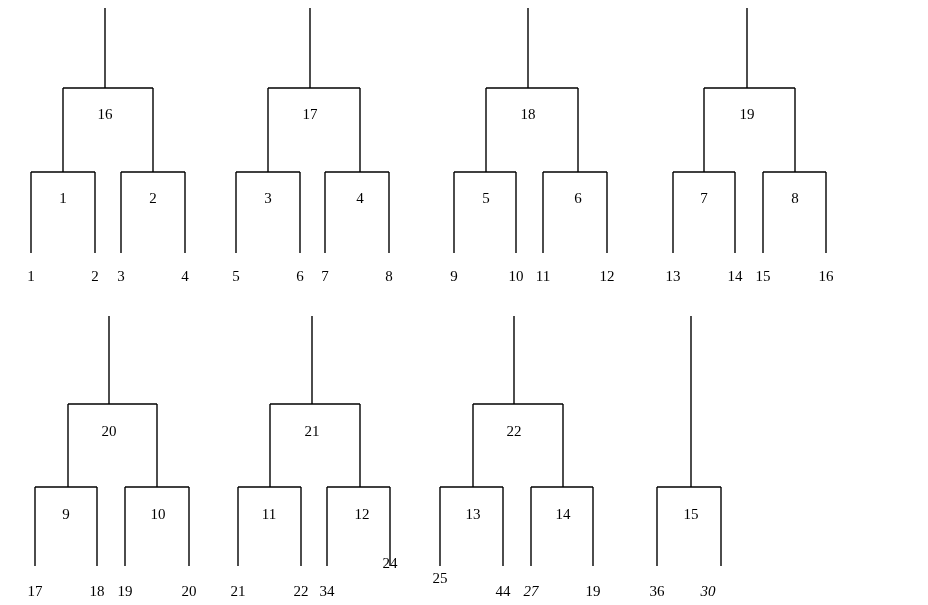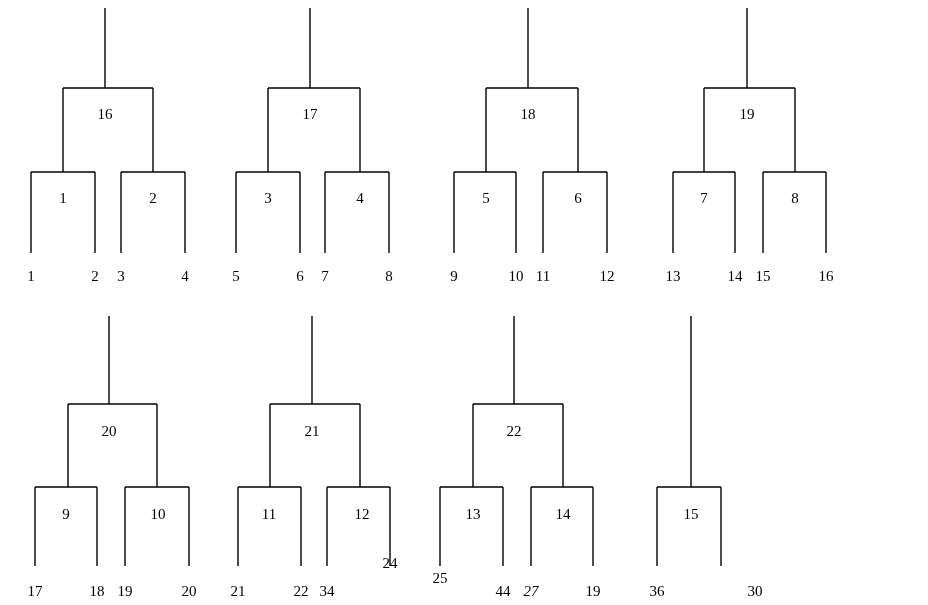--- a/index.html
+++ b/index.html
@@ -167,16 +167,16 @@
       <div class="leaf-label" style="left: 327px; top: 591px;">34</div>
       <div class="leaf-label" style="left: 390px; top: 563px;">24</div>
       <div class="node-label" style="left: 514px; top: 431px;">22</div>
       <div class="node-label" style="left: 473px; top: 514px;">13</div>
       <div class="leaf-label" style="left: 440px; top: 578px;">25</div>
       <div class="leaf-label" style="left: 503px; top: 591px;">44</div>
       <div class="node-label" style="left: 563px; top: 514px;">14</div>
       <div class="leaf-label" style="left: 531px; top: 591px; font-style: italic;">27</div>
       <div class="leaf-label" style="left: 593px; top: 591px;">19</div>
       <div class="leaf-label" style="left: 657px; top: 591px;">36</div>
-      <div class="leaf-label" style="left: 755px; top: 591px;">30</div>
+      <div class="leaf-label" style="left: 708px; top: 591px; font-style: italic;">30</div>
       <div class="node-label" style="left: 691px; top: 514px;">15</div>
     </div>
 </div>
 
 </body></html>

